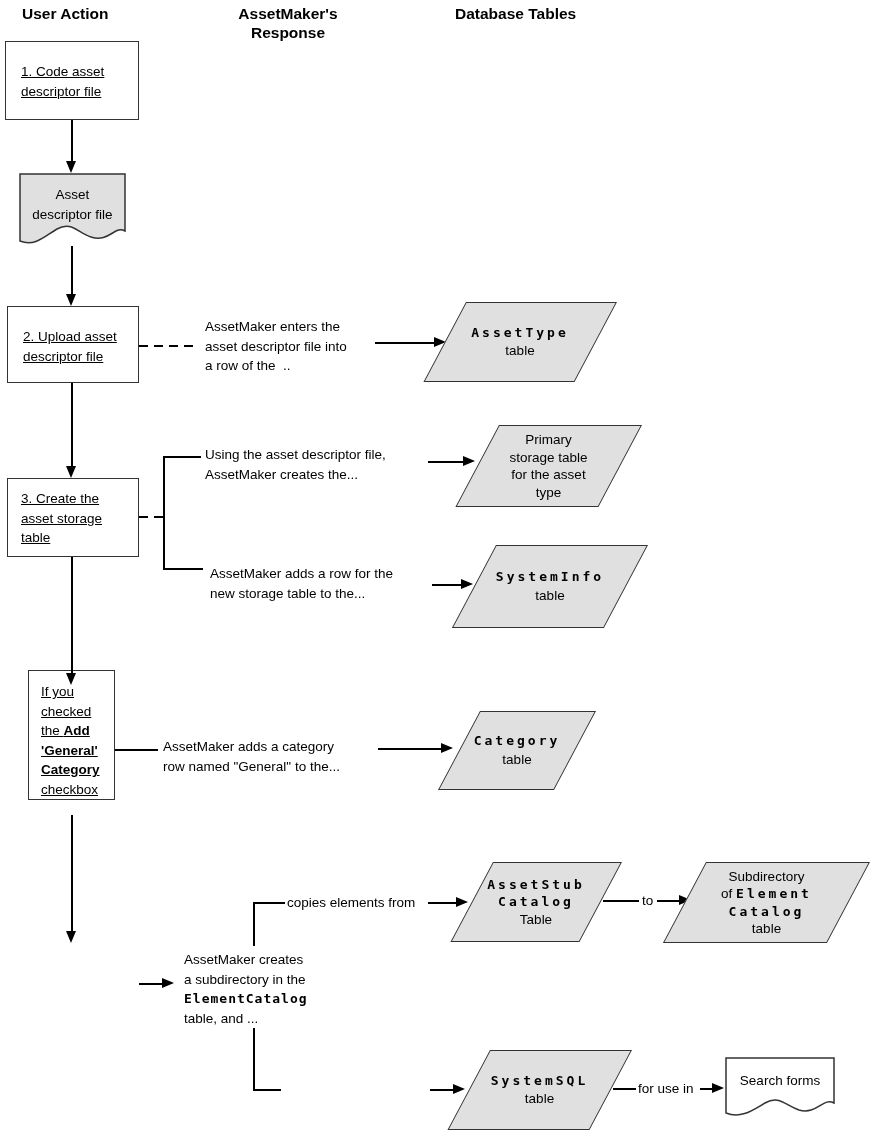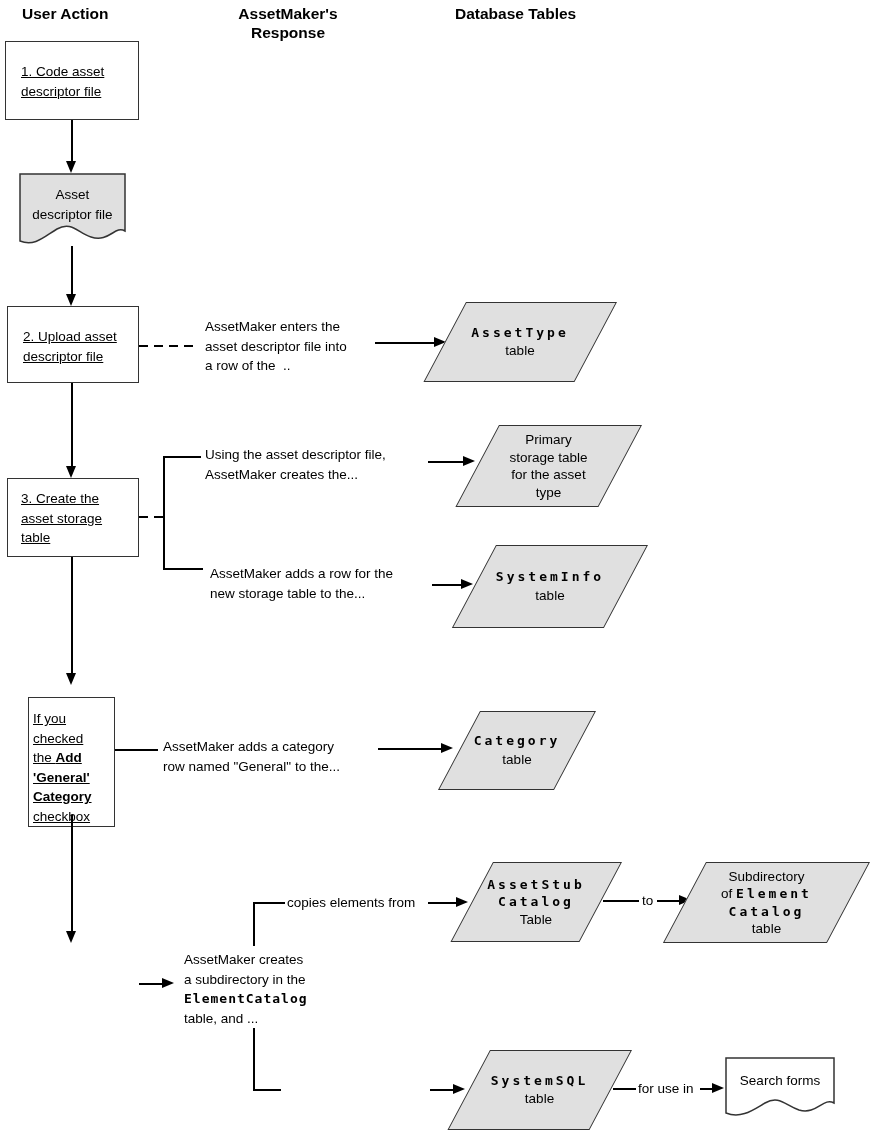--- a/index.html
+++ b/index.html
@@ -71,21 +71,21 @@
       <div class="line"><span>2. Upload asset</span></div>
       <div class="line"><span>descriptor file</span></div>
     </div>
 
   <div class="box" style="left:7px; top:478px; width:132px; height:79px; padding:10px 6px 0 13px;">
       <div class="line"><span>3. Create the</span></div>
       <div class="line"><span>asset storage</span></div>
       <div class="line"><span>table</span></div>
     </div>
 
-  <div class="box" style="left:28px; top:697px; width:87px; height:130px; padding:11px 4px 0 4px;">
+  <div class="box" style="left:28px; top:670px; width:87px; height:130px; padding:11px 4px 0 12px;">
       <div class="line"><span>If you</span></div>
       <div class="line"><span>checked</span></div>
       <div class="line"><span>the </span><span class="bold">Add</span></div>
       <div class="line"><span class="bold">'General'</span></div>
       <div class="line"><span class="bold">Category</span></div>
       <div class="line"><span>checkbox</span></div>
     </div>
 
 
   <div class="vline" style="left:71px; top:120px; height:42px;"></div>

